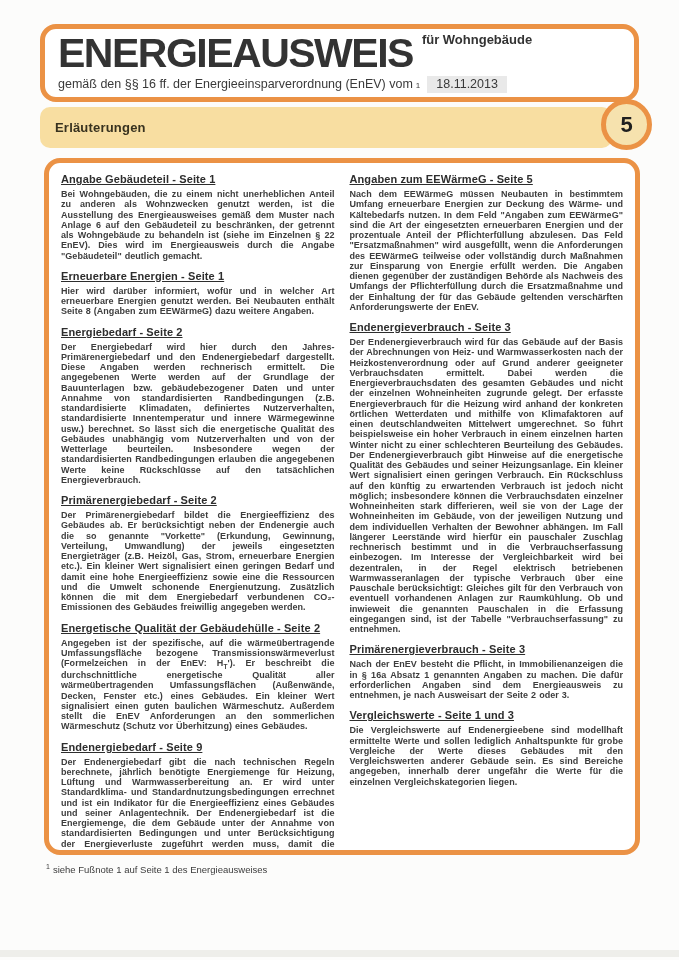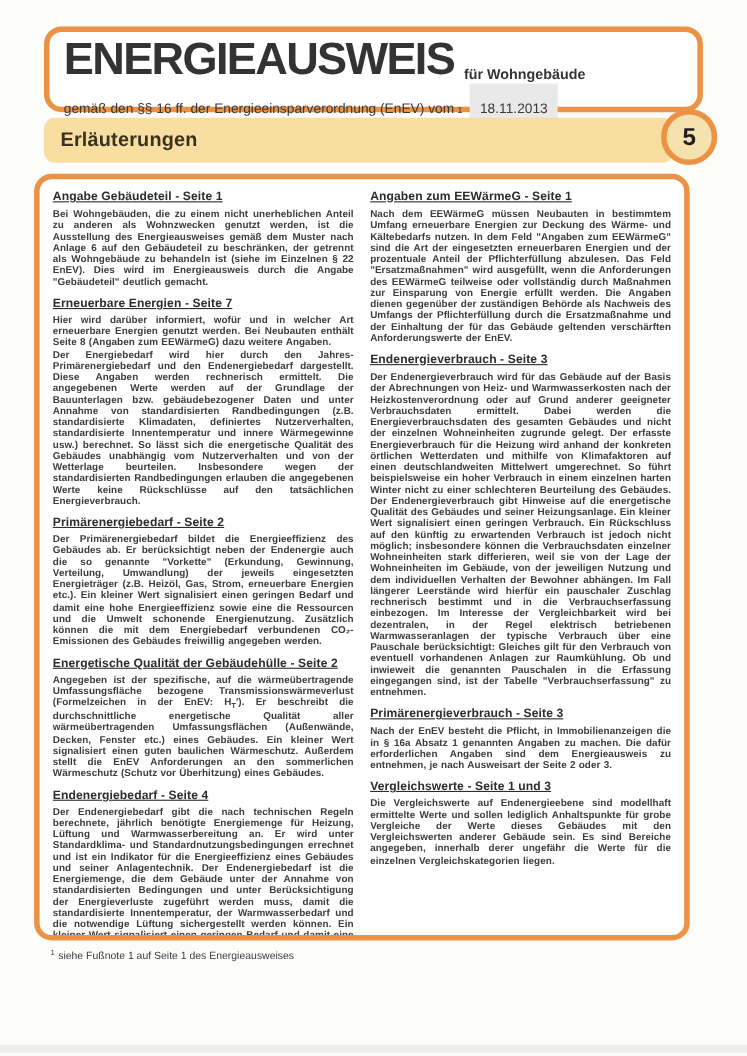--- a/index.html
+++ b/index.html
@@ -7,47 +7,47 @@
     width:679px;height:960px;position:relative;overflow:hidden;
     background:#fcfcfb;
     font-family:"Liberation Sans", sans-serif;
     -webkit-font-smoothing:antialiased;
   }
   .title-box{
     position:absolute;left:40px;top:24px;width:599px;height:78px;
     box-sizing:border-box;border:5px solid #EB9245;border-radius:16px;
     background:#ffffff;padding:3px 10px 0 13px;
   }
-  .title-row{display:flex;align-items:flex-end;white-space:nowrap;}
+  .title-row{display:flex;align-items:flex-start;white-space:nowrap;}
   .doc-title{
     font-size:41px;font-weight:bold;color:#333333;letter-spacing:-1.5px;line-height:1.05;
   }
   .doc-subtitle{
     font-size:13px;font-weight:bold;color:#333333;margin-left:9px;letter-spacing:0;
   }
   .law-line{
     margin-top:1px;font-size:12.5px;color:#3a3a3a;display:flex;align-items:baseline;white-space:nowrap;
   }
   .law-line sup{font-size:8px;margin-left:3px;}
   .date-chip{
-    background:#E9E9E9;color:#3a3a3a;padding:16px 9px 2px 9px;margin-left:7px;font-size:12.5px;
+    background:#E9E9E9;color:#3a3a3a;padding:1px 9px 2px 9px;margin-left:7px;font-size:12.5px;
   }
   .section-bar{
     position:absolute;left:40px;top:107px;width:572px;height:41px;box-sizing:border-box;
     background:#F8DEA1;border-radius:10px;display:flex;align-items:center;padding-left:15px;
   }
-  .section-bar-label{font-size:18px;font-weight:bold;color:#38321f;letter-spacing:0.2px;}
+  .section-bar-label{font-size:13px;font-weight:bold;color:#38321f;letter-spacing:0.2px;}
   .page-badge{
     position:absolute;left:601px;top:99px;width:51px;height:51px;box-sizing:border-box;
     border:5px solid #EB9245;border-radius:50%;background:#F6E2AE;
     display:flex;align-items:center;justify-content:center;
     font-size:22px;font-weight:bold;color:#1f1f1f;
   }
   .content-box{
-    position:absolute;left:31px;top:158px;width:596px;height:697px;box-sizing:border-box;
+    position:absolute;left:44px;top:158px;width:596px;height:697px;box-sizing:border-box;
     border:5px solid #EB9245;border-radius:16px;background:#ffffff;
     padding:9px 12px;display:flex;gap:15px;overflow:hidden;
   }
   .col{flex:1;min-width:0;}
   .sec-heading{
     font-size:11px;font-weight:bold;text-decoration:underline;color:#2d2d2d;
     margin:9px 0 4px 0;letter-spacing:0.1px;
   }
   .section:first-child .sec-heading{margin-top:1px;}
   .sec-body{
@@ -84,43 +84,44 @@
 <div class="page-badge">5</div>
 
 <div class="content-box">
 
   <div class="col">
     <div class="section">
       <div class="sec-heading">Angabe Gebäudeteil - Seite 1</div>
       <p class="sec-body">Bei Wohngebäuden, die zu einem nicht unerheblichen Anteil zu anderen als Wohnzwecken genutzt werden, ist die Ausstellung des Energieausweises gemäß dem Muster nach Anlage 6 auf den Gebäudeteil zu beschränken, der getrennt als Wohngebäude zu behandeln ist (siehe im Einzelnen § 22 EnEV). Dies wird im Energieausweis durch die Angabe "Gebäudeteil" deutlich gemacht.</p>
     </div>
     <div class="section">
-      <div class="sec-heading">Erneuerbare Energien - Seite 7</div>
+      <div class="sec-heading">Erneuerbare Energien - Seite 1</div>
       <p class="sec-body">Hier wird darüber informiert, wofür und in welcher Art erneuerbare Energien genutzt werden. Bei Neubauten enthält Seite 8 (Angaben zum EEWärmeG) dazu weitere Angaben.</p>
     </div>
     <div class="section">
+      <div class="sec-heading">Energiebedarf - Seite 2</div>
       <p class="sec-body">Der Energiebedarf wird hier durch den Jahres-Primärenergiebedarf und den Endenergiebedarf dargestellt. Diese Angaben werden rechnerisch ermittelt. Die angegebenen Werte werden auf der Grundlage der Bauunterlagen bzw. gebäudebezogener Daten und unter Annahme von standardisierten Randbedingungen (z.B. standardisierte Klimadaten, definiertes Nutzerverhalten, standardisierte Innentemperatur und innere Wärmegewinne usw.) berechnet. So lässt sich die energetische Qualität des Gebäudes unabhängig vom Nutzerverhalten und von der Wetterlage beurteilen. Insbesondere wegen der standardisierten Randbedingungen erlauben die angegebenen Werte keine Rückschlüsse auf den tatsächlichen Energieverbrauch.</p>
     </div>
     <div class="section">
       <div class="sec-heading">Primärenergiebedarf - Seite 2</div>
       <p class="sec-body">Der Primärenergiebedarf bildet die Energieeffizienz des Gebäudes ab. Er berücksichtigt neben der Endenergie auch die so genannte "Vorkette" (Erkundung, Gewinnung, Verteilung, Umwandlung) der jeweils eingesetzten Energieträger (z.B. Heizöl, Gas, Strom, erneuerbare Energien etc.). Ein kleiner Wert signalisiert einen geringen Bedarf und damit eine hohe Energieeffizienz sowie eine die Ressourcen und die Umwelt schonende Energienutzung. Zusätzlich können die mit dem Energiebedarf verbundenen CO₂-Emissionen des Gebäudes freiwillig angegeben werden.</p>
     </div>
     <div class="section">
       <div class="sec-heading">Energetische Qualität der Gebäudehülle - Seite 2</div>
       <p class="sec-body"><span>Angegeben ist der spezifische, auf die wärmeübertragende Umfassungsfläche bezogene Transmissionswärmeverlust (Formelzeichen in der EnEV: H</span><sub>T</sub><span>'). Er beschreibt die durchschnittliche energetische Qualität aller wärmeübertragenden Umfassungsflächen (Außenwände, Decken, Fenster etc.) eines Gebäudes. Ein kleiner Wert signalisiert einen guten baulichen Wärmeschutz. Außerdem stellt die EnEV Anforderungen an den sommerlichen Wärmeschutz (Schutz vor Überhitzung) eines Gebäudes.</span></p>
     </div>
     <div class="section">
-      <div class="sec-heading">Endenergiebedarf - Seite 4</div>
+      <div class="sec-heading">Endenergiebedarf - Seite 9</div>
       <p class="sec-body">Der Endenergiebedarf gibt die nach technischen Regeln berechnete, jährlich benötigte Energiemenge für Heizung, Lüftung und Warmwasserbereitung an. Er wird unter Standardklima- und Standardnutzungsbedingungen errechnet und ist ein Indikator für die Energieeffizienz eines Gebäudes und seiner Anlagentechnik. Der Endenergiebedarf ist die Energiemenge, die dem Gebäude unter der Annahme von standardisierten Bedingungen und unter Berücksichtigung der Energieverluste zugeführt werden muss, damit die standardisierte Innentemperatur, der Warmwasserbedarf und die notwendige Lüftung sichergestellt werden können. Ein kleiner Wert signalisiert einen geringen Bedarf und damit eine hohe Energieeffizienz.</p>
     </div>
   </div>
 
   <div class="col">
     <div class="section">
-      <div class="sec-heading">Angaben zum EEWärmeG - Seite 1</div>
+      <div class="sec-heading">Angaben zum EEWärmeG - Seite 5</div>
       <p class="sec-body">Nach dem EEWärmeG müssen Neubauten in bestimmtem Umfang erneuerbare Energien zur Deckung des Wärme- und Kältebedarfs nutzen. In dem Feld "Angaben zum EEWärmeG" sind die Art der eingesetzten erneuerbaren Energien und der prozentuale Anteil der Pflichterfüllung abzulesen. Das Feld "Ersatzmaßnahmen" wird ausgefüllt, wenn die Anforderungen des EEWärmeG teilweise oder vollständig durch Maßnahmen zur Einsparung von Energie erfüllt werden. Die Angaben dienen gegenüber der zuständigen Behörde als Nachweis des Umfangs der Pflichterfüllung durch die Ersatzmaßnahme und der Einhaltung der für das Gebäude geltenden verschärften Anforderungswerte der EnEV.</p>
     </div>
     <div class="section">
       <div class="sec-heading">Endenergieverbrauch - Seite 3</div>
       <p class="sec-body">Der Endenergieverbrauch wird für das Gebäude auf der Basis der Abrechnungen von Heiz- und Warmwasserkosten nach der Heizkostenverordnung oder auf Grund anderer geeigneter Verbrauchsdaten ermittelt. Dabei werden die Energieverbrauchsdaten des gesamten Gebäudes und nicht der einzelnen Wohneinheiten zugrunde gelegt. Der erfasste Energieverbrauch für die Heizung wird anhand der konkreten örtlichen Wetterdaten und mithilfe von Klimafaktoren auf einen deutschlandweiten Mittelwert umgerechnet. So führt beispielsweise ein hoher Verbrauch in einem einzelnen harten Winter nicht zu einer schlechteren Beurteilung des Gebäudes. Der Endenergieverbrauch gibt Hinweise auf die energetische Qualität des Gebäudes und seiner Heizungsanlage. Ein kleiner Wert signalisiert einen geringen Verbrauch. Ein Rückschluss auf den künftig zu erwartenden Verbrauch ist jedoch nicht möglich; insbesondere können die Verbrauchsdaten einzelner Wohneinheiten stark differieren, weil sie von der Lage der Wohneinheiten im Gebäude, von der jeweiligen Nutzung und dem individuellen Verhalten der Bewohner abhängen. Im Fall längerer Leerstände wird hierfür ein pauschaler Zuschlag rechnerisch bestimmt und in die Verbrauchserfassung einbezogen. Im Interesse der Vergleichbarkeit wird bei dezentralen, in der Regel elektrisch betriebenen Warmwasseranlagen der typische Verbrauch über eine Pauschale berücksichtigt: Gleiches gilt für den Verbrauch von eventuell vorhandenen Anlagen zur Raumkühlung. Ob und inwieweit die genannten Pauschalen in die Erfassung eingegangen sind, ist der Tabelle "Verbrauchserfassung" zu entnehmen.</p>
     </div>
     <div class="section">
       <div class="sec-heading">Primärenergieverbrauch - Seite 3</div>
     </div>
     <div class="section">

